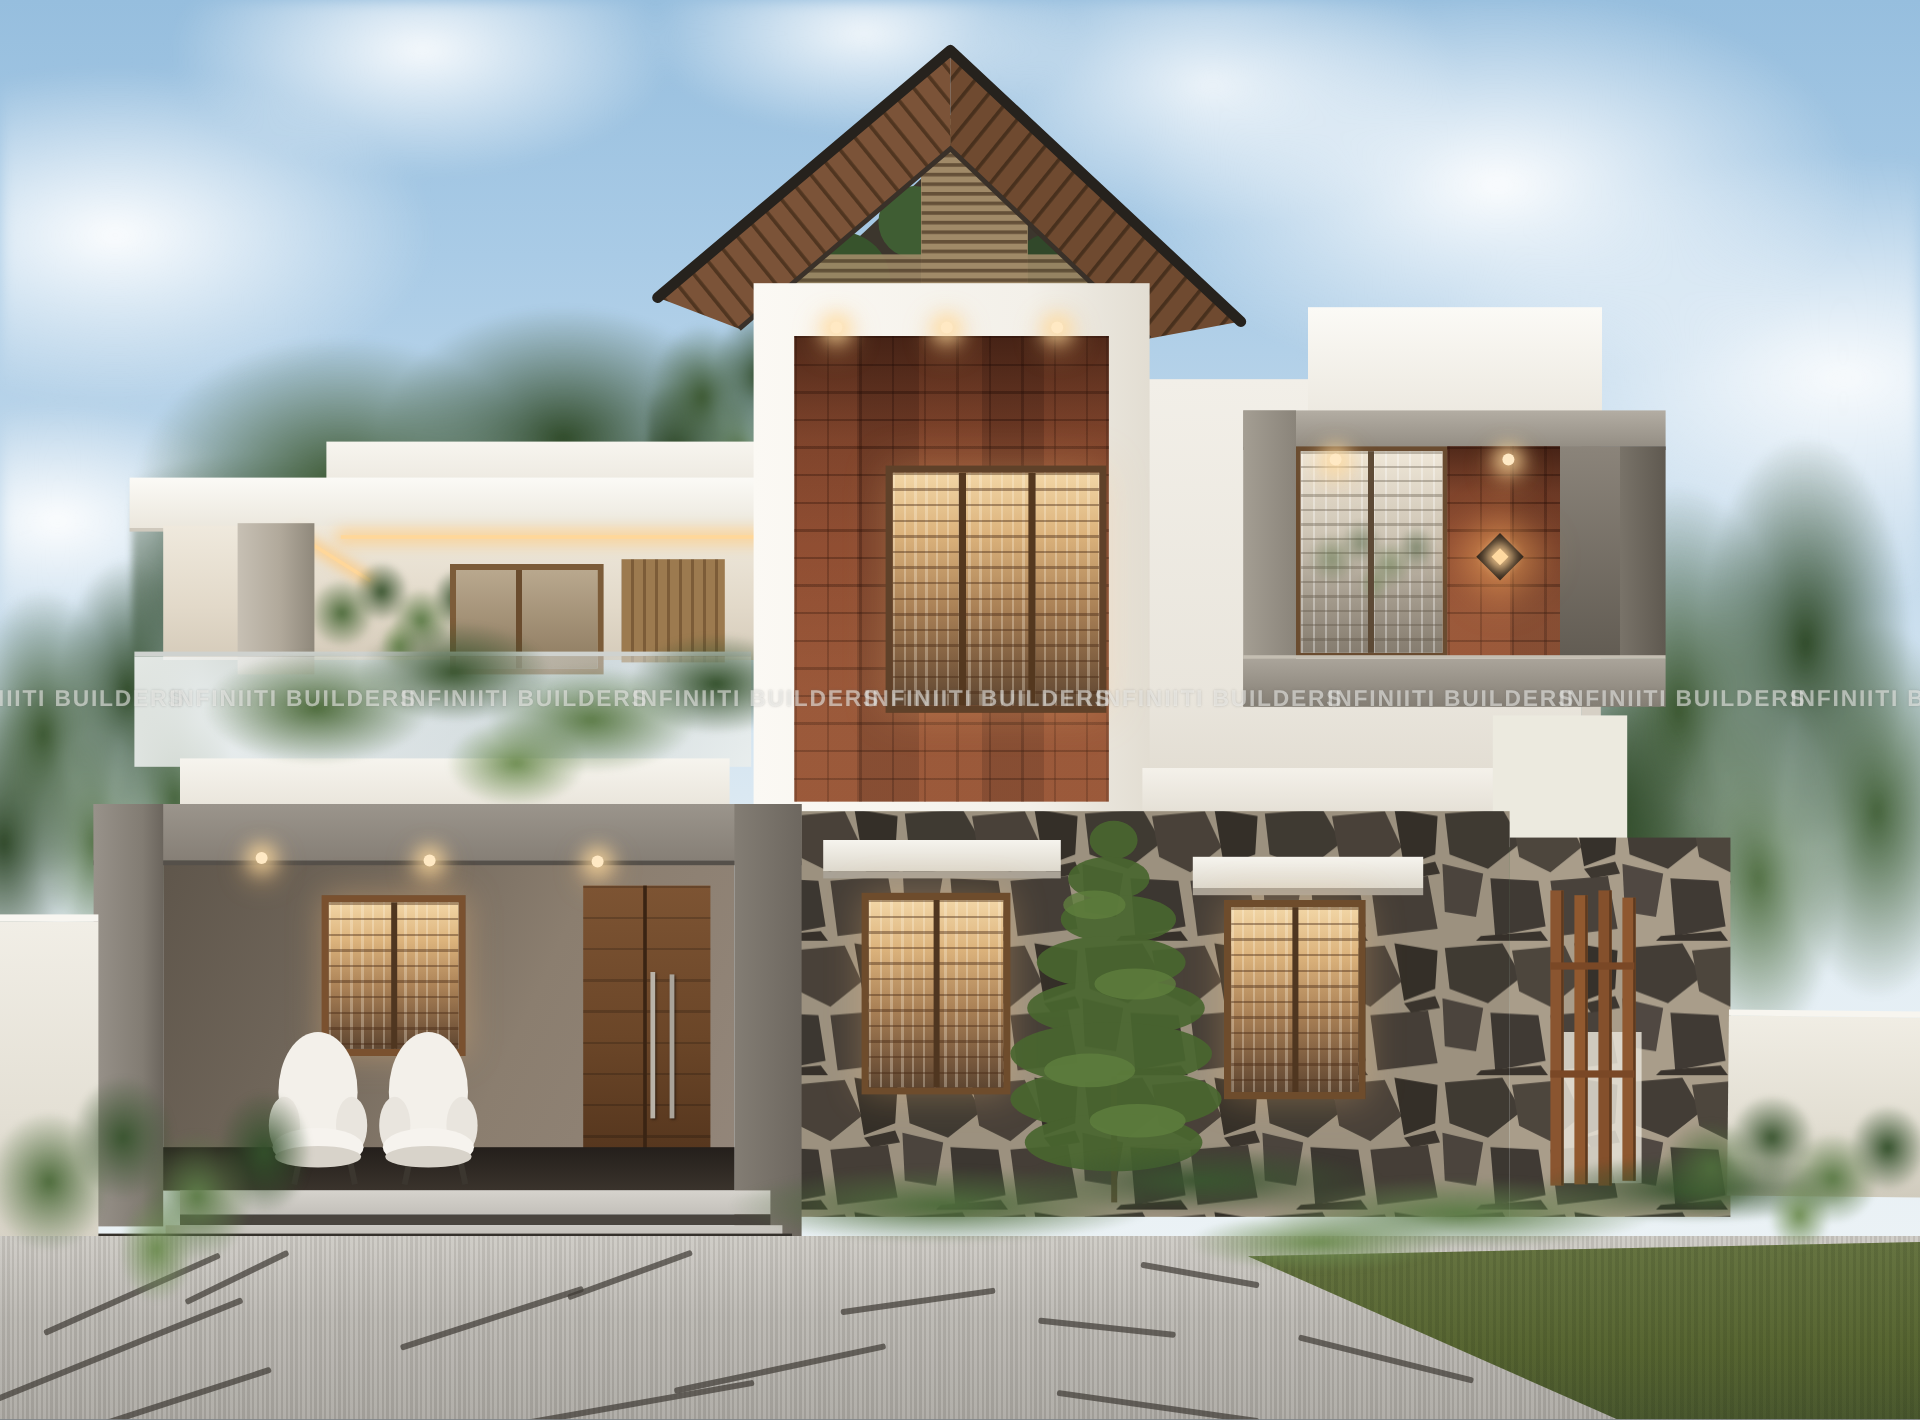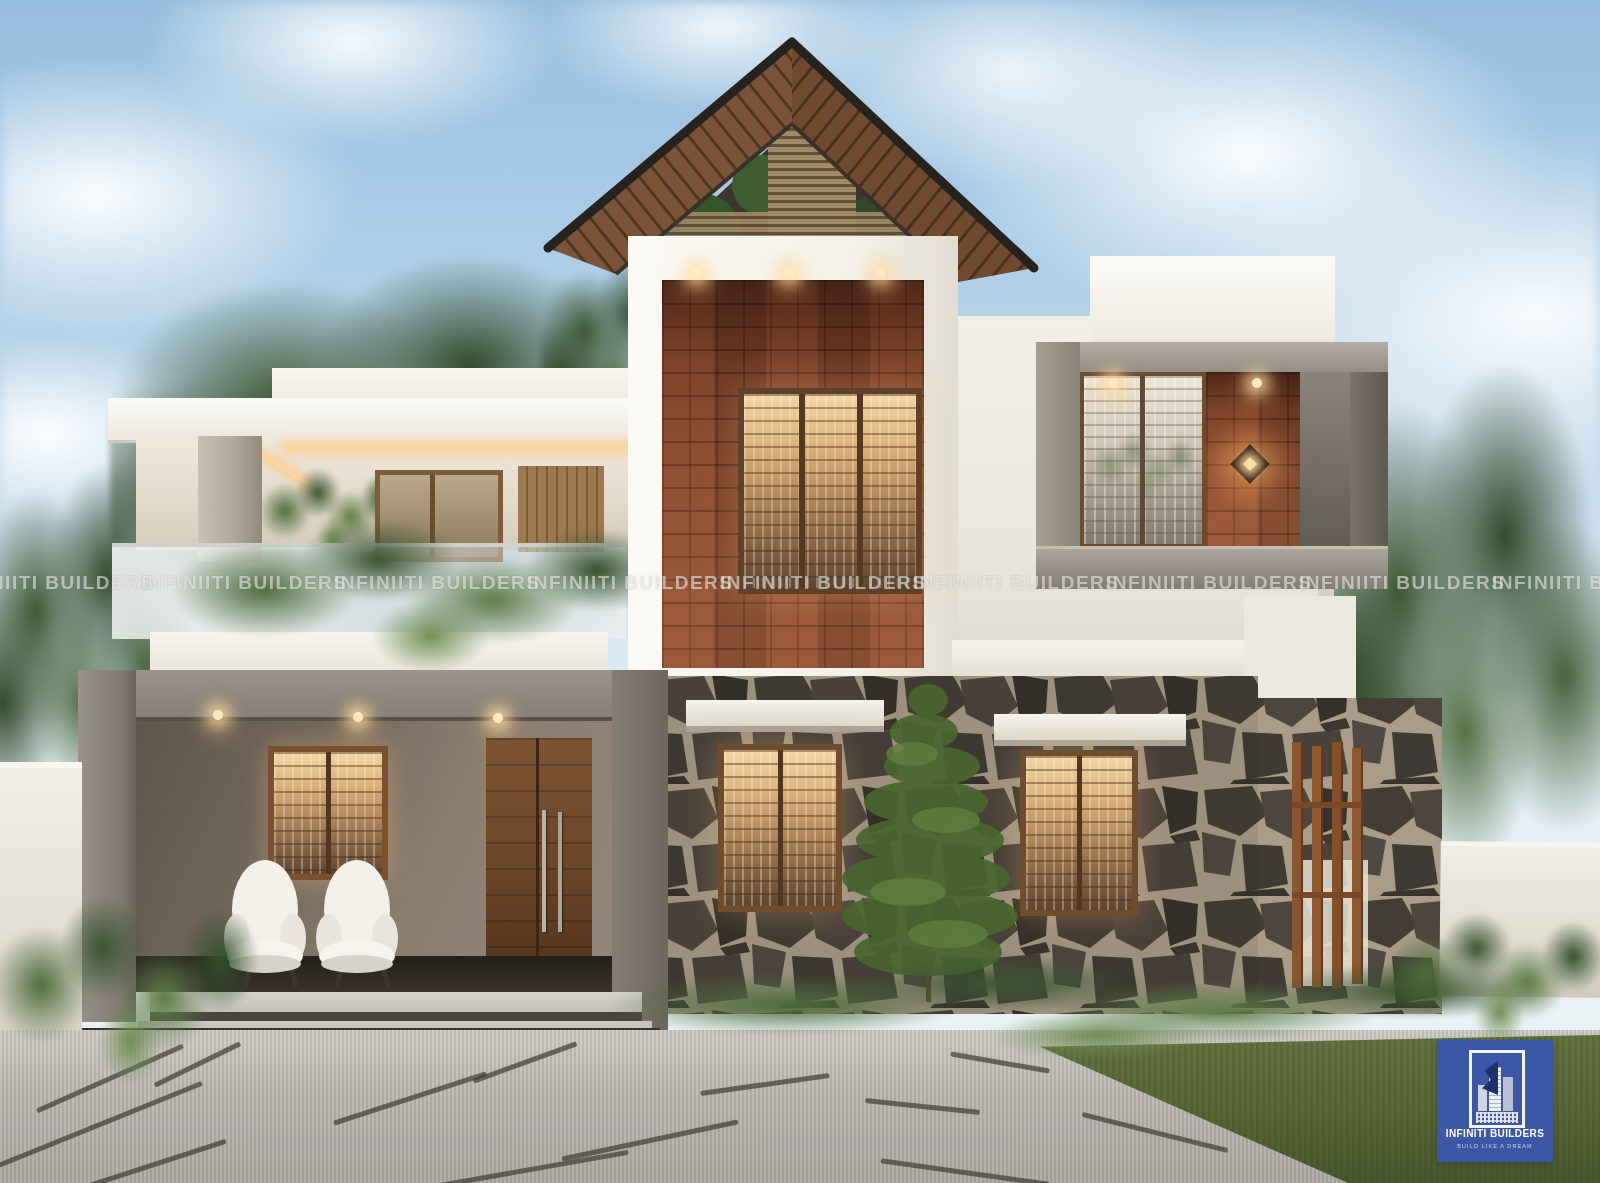--- a/index.html
+++ b/index.html
@@ -314,25 +314,14 @@
   <span class="wm" style="left:-52px;">INFINIITI BUILDERS</span>
   <span class="wm" style="left:141px;">INFINIITI BUILDERS</span>
   <span class="wm" style="left:334px;">INFINIITI BUILDERS</span>
   <span class="wm" style="left:527px;">INFINIITI BUILDERS</span>
   <span class="wm" style="left:720px;">INFINIITI BUILDERS</span>
   <span class="wm" style="left:913px;">INFINIITI BUILDERS</span>
   <span class="wm" style="left:1106px;">INFINIITI BUILDERS</span>
   <span class="wm" style="left:1299px;">INFINIITI BUILDERS</span>
   <span class="wm" style="left:1492px;">INFINIITI BUILDERS</span>
 
-  <div class="abs logo">
-    <div class="emblem">
-      <div class="abs b" style="left:6px;width:9px;height:26px;background:#cfd5e2;"></div>
-      <div class="abs b" style="left:17px;width:12px;height:44px;background:#eef1f6;background-image:repeating-linear-gradient(180deg,rgba(110,120,145,.5) 0 1px,rgba(0,0,0,0) 1px 4px);"></div>
-      <div class="abs b" style="left:31px;width:10px;height:34px;background:#b8c0d2;"></div>
-      <div class="abs" style="left:10px;top:8px;width:16px;height:34px;background:#1e3468;clip-path:polygon(100% 0,100% 100%,0 80%,55% 55%,15% 28%);"></div>
-      <div class="abs" style="left:4px;right:4px;bottom:2px;height:11px;background-image:repeating-linear-gradient(90deg,#dfe3ec 0 2px,rgba(0,0,0,0) 2px 4px),repeating-linear-gradient(180deg,#c7cddb 0 2px,rgba(0,0,0,0) 2px 4px);"></div>
-    </div>
-    <div class="title">INFINITI BUILDERS</div>
-    <div class="tag">BUILD LIKE A DREAM</div>
-  </div>
 
 </div>
 
 </body></html>

